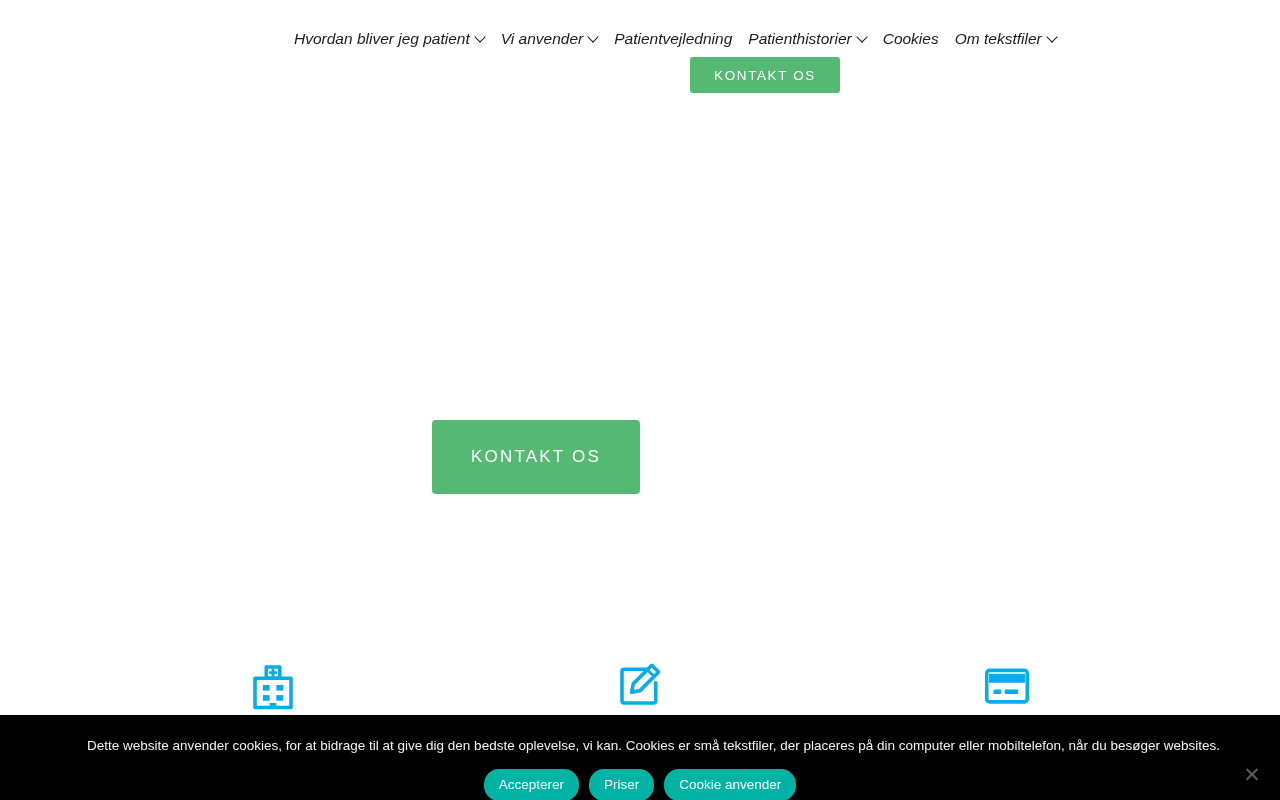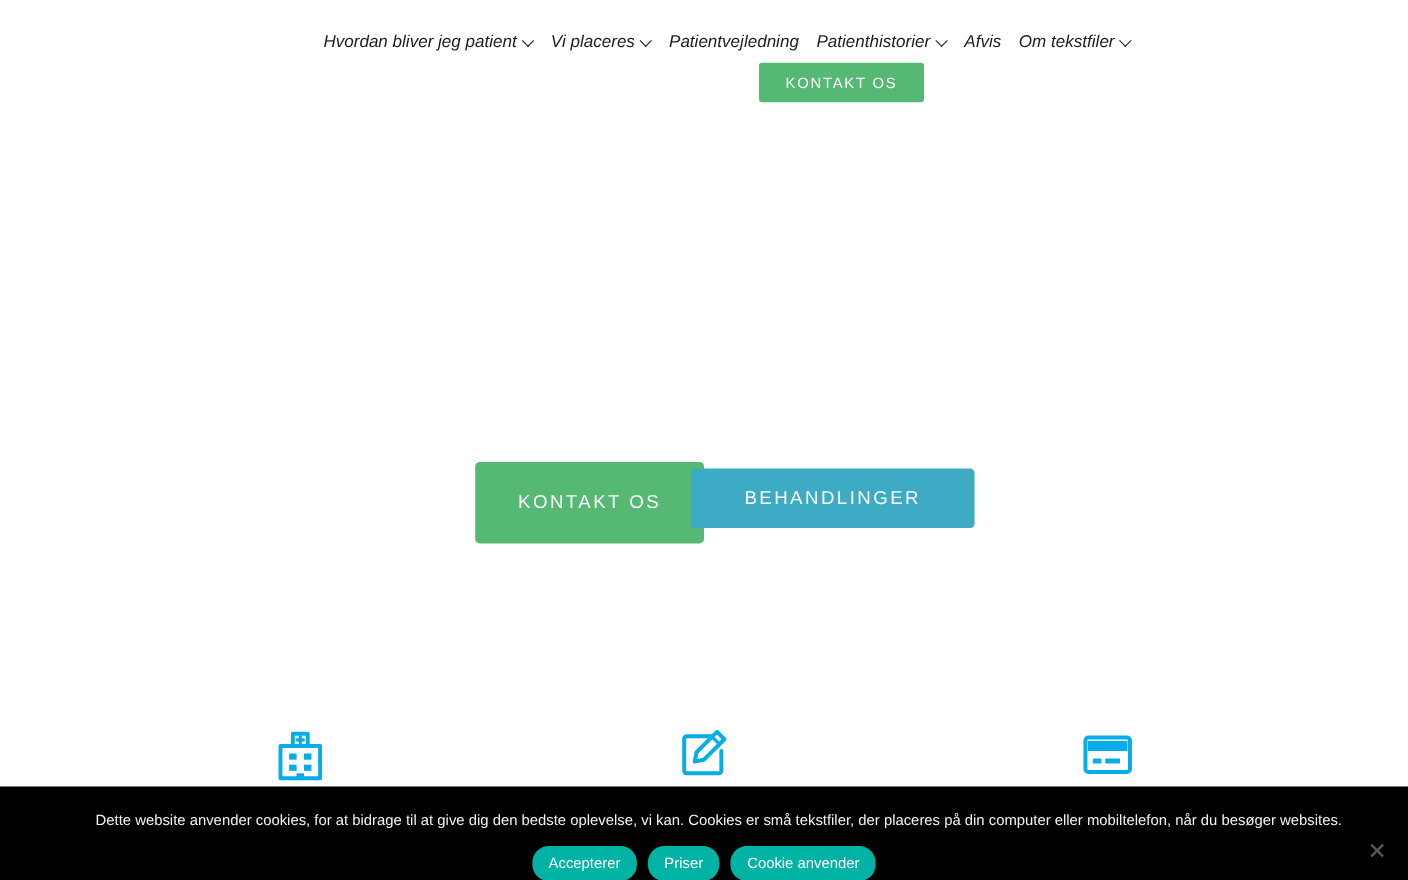--- a/index.html
+++ b/index.html
@@ -297,46 +297,45 @@
 
 <header class="site-header">
 
 
   <nav class="main-nav">
     <a class="nav-item" href="#">
       <span class="nav-label">Hvordan bliver jeg patient</span>
       <span class="chev"></span>
     </a>
     <a class="nav-item" href="#">
-      <span class="nav-label">Vi placeres</span>
+      <span class="nav-label">Vi anvender</span>
       <span class="chev"></span>
     </a>
     <a class="nav-item" href="#">
       <span class="nav-label">Patientvejledning</span>
     </a>
     <a class="nav-item" href="#">
       <span class="nav-label">Patienthistorier</span>
       <span class="chev"></span>
     </a>
     <a class="nav-item" href="#">
-      <span class="nav-label">Afvis</span>
+      <span class="nav-label">Cookies</span>
     </a>
     <a class="nav-item" href="#">
       <span class="nav-label">Om tekstfiler</span>
       <span class="chev"></span>
     </a>
   </nav>
 
   <button class="header-cta">KONTAKT OS</button>
 </header>
 
 <section class="hero">
   <div class="hero-buttons">
     <button class="btn-hero btn-kontakt">KONTAKT OS</button>
-    <button class="btn-hero btn-behandlinger">BEHANDLINGER</button>
   </div>
 </section>
 
 <section class="features">
 
   <div class="feature">
     <span>
       <svg class="feature-icon" viewBox="0 0 48 48" fill="none" stroke="#07ade8" stroke-width="3.2" stroke-linecap="round" stroke-linejoin="round" aria-hidden="true">
         <path d="M8 18h32v26H8z"></path>
         <path d="M18 8h12v10H18z"></path>

